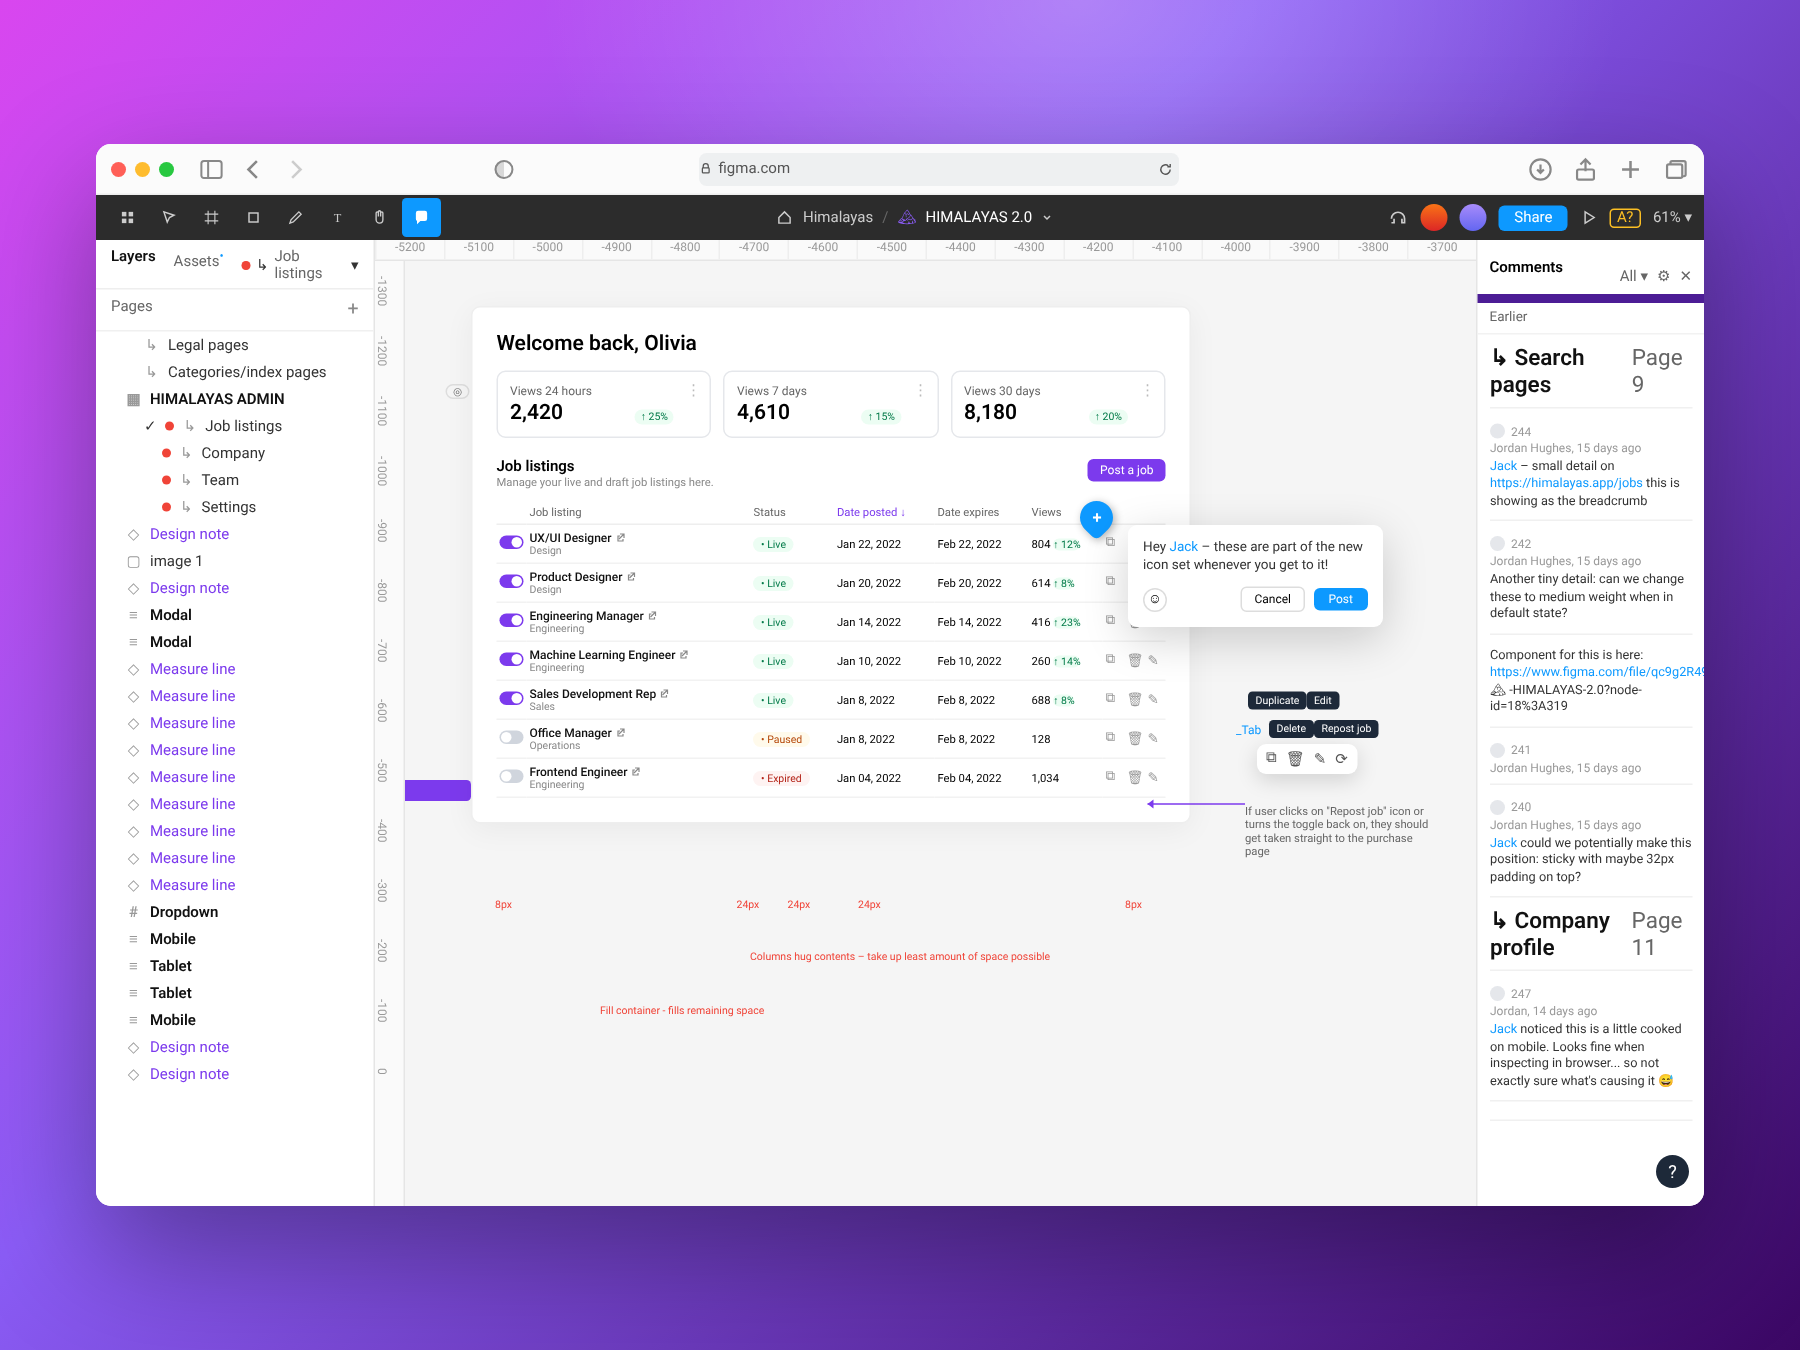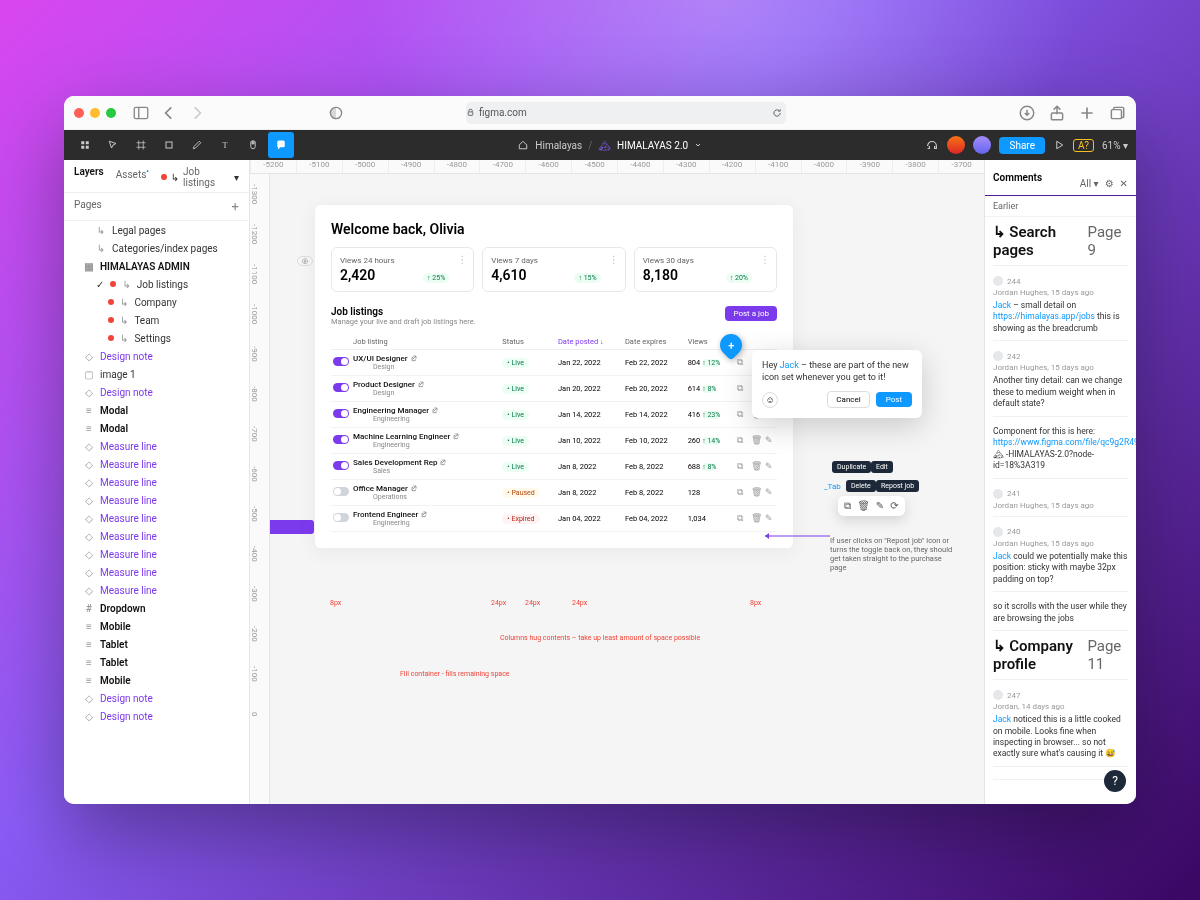--- a/index.html
+++ b/index.html
@@ -99,21 +99,21 @@
 .stat-badge{position:absolute; right:24px; bottom:8px; font-size:7px; background:#ecfdf3; color:#027a48; padding:1px 4px; border-radius:6px;}
 .stat-menu{position:absolute; right:6px; top:6px; color:#bbb; font-size:10px;}
 .sect-head{display:flex; justify-content:space-between; align-items:flex-start; margin-bottom:8px;}
 .sect-title{font-size:10px; font-weight:600;}
 .sect-sub{font-size:7.5px; color:#888;}
 .post-btn{background:#7c3aed; color:#fff; padding:3px 8px; border-radius:4px; font-size:8px;}
 .tbl{width:100%; font-size:7.5px; border-collapse:collapse;}
 .tbl th{color:#666; font-weight:400; text-align:left; padding:3px 2px; border-bottom:1px solid #eee;}
 .tbl td{padding:4px 2px; border-bottom:1px solid #f2f2f2;}
 .job-title{font-size:8px; color:#111; font-weight:500;}
-.job-sub{font-size:7px; color:#888;margin-left:20px;}
+.job-sub{font-size:7px; color:#888;}
 .toggle{width:16px;height:9px;background:#7c3aed;border-radius:5px;position:relative;display:inline-block;}
 .toggle::after{content:"";position:absolute;right:1px;top:1px;width:7px;height:7px;background:#fff;border-radius:50%;}
 .toggle.off{background:#d0d5dd;}
 .toggle.off::after{left:1px;right:auto;}
 .badge-live{background:#ecfdf3;color:#027a48;padding:1px 5px;border-radius:6px;font-size:7px;}
 .badge-paused{background:#fffaeb;color:#b54708;padding:1px 5px;border-radius:6px;font-size:7px;}
 .badge-expired{background:#fef3f2;color:#b42318;padding:1px 5px;border-radius:6px;font-size:7px;}
 .pct{font-size:7px;padding:0 0;border-radius:6px;}
 .pct.up{background:#ecfdf3;color:#027a48;}
 .row-actions{display:flex;gap:4px;color:#999;}
@@ -136,21 +136,21 @@
 .emoji-btn{width:16px;height:16px;border:1px solid #ddd;border-radius:50%;display:flex;align-items:center;justify-content:center;font-size:9px;}
 .btn-cancel{background:#fff;border:1px solid #ddd;padding:3px 8px;border-radius:4px;font-size:8px;}
 .btn-post{background:#0d99ff;color:#fff;padding:3px 10px;border-radius:4px;font-size:8px;}
 .ctx-tooltip{position:absolute;background:#1d2939;color:#fff;font-size:7px;padding:2px 5px;border-radius:3px;}
 .ctx-toolbar{position:absolute;background:#fff;border-radius:6px;box-shadow:0 4px 14px rgba(0,0,0,0.15);display:flex;gap:6px;padding:4px 6px;}
 .ctx-toolbar span{font-size:10px;color:#555;}
 .purple-strip{position:absolute;left:0;top:346px;width:44px;height:14px;background:#7c3aed;border-radius:0 3px 3px 0;}
 .eye-tag{position:absolute;left:27px;top:82px;background:#f5f5f5;border:1px solid #ddd;border-radius:8px;padding:0 4px;font-size:7px;color:#666;}
 
 .right-panel{width:152px;border-left:1px solid #e5e5e5;background:#fff;display:flex;flex-direction:column;font-size:9px;}
-.rp-head{display:flex;align-items:center;gap:6px;padding:6px 8px;border-bottom:1px solid #4c1d95;font-size:10px;font-weight:600;}
+.rp-head{display:flex;align-items:center;gap:6px;padding:6px 8px;border-bottom:6px solid #4c1d95;font-size:10px;font-weight:600;}
 .rp-head .sp{margin-left:auto;display:flex;gap:6px;color:#666;font-weight:400;margin-top:12px;}
 .rp-sub{padding:5px 8px;color:#666;border-bottom:1px solid #f2f2f2;}
 .rp-body{flex:1;overflow:auto;padding:0 8px 8px;}
 .c-group{border-bottom:1px solid #f0f0f0;padding:6px 0;}
 .c-title{display:flex;justify-content:center;font-size:15px;font-weight:600;color:#111;}
 .c-title .pg{color:#666;font-weight:400;}
 .c-meta{display:flex;align-items:center;gap:4px;margin-top:4px;color:#999;font-size:8px;}
 .c-meta .dot{width:10px;height:10px;border-radius:50%;background:#e5e7eb;}
 .c-text{font-size:8.5px;color:#333;line-height:1.35;margin-top:3px;}
 .c-text .mention{color:#0d99ff;}
@@ -757,23 +757,20 @@
           </div>
           <div class="c-group">
             <div class="c-meta">
               <span class="dot"></span>
               <span>240</span>
             </div>
             <div class="c-meta" style="margin-top:2px">Jordan Hughes, 15 days ago</div>
             <div class="c-text"><span class="mention">Jack</span> could we potentially make this position: sticky with maybe 32px padding on top?</div>
           </div>
           <div class="c-group">
-            <div class="c-text">so it scrolls with the user while they are browsing the jobs</div>
-          </div>
-          <div class="c-group">
             <div class="c-title">
               <span>↳ Company profile</span>
               <span class="pg">Page 11</span>
             </div>
           </div>
           <div class="c-group">
             <div class="c-meta">
               <span class="dot"></span>
               <span>247</span>
             </div>

